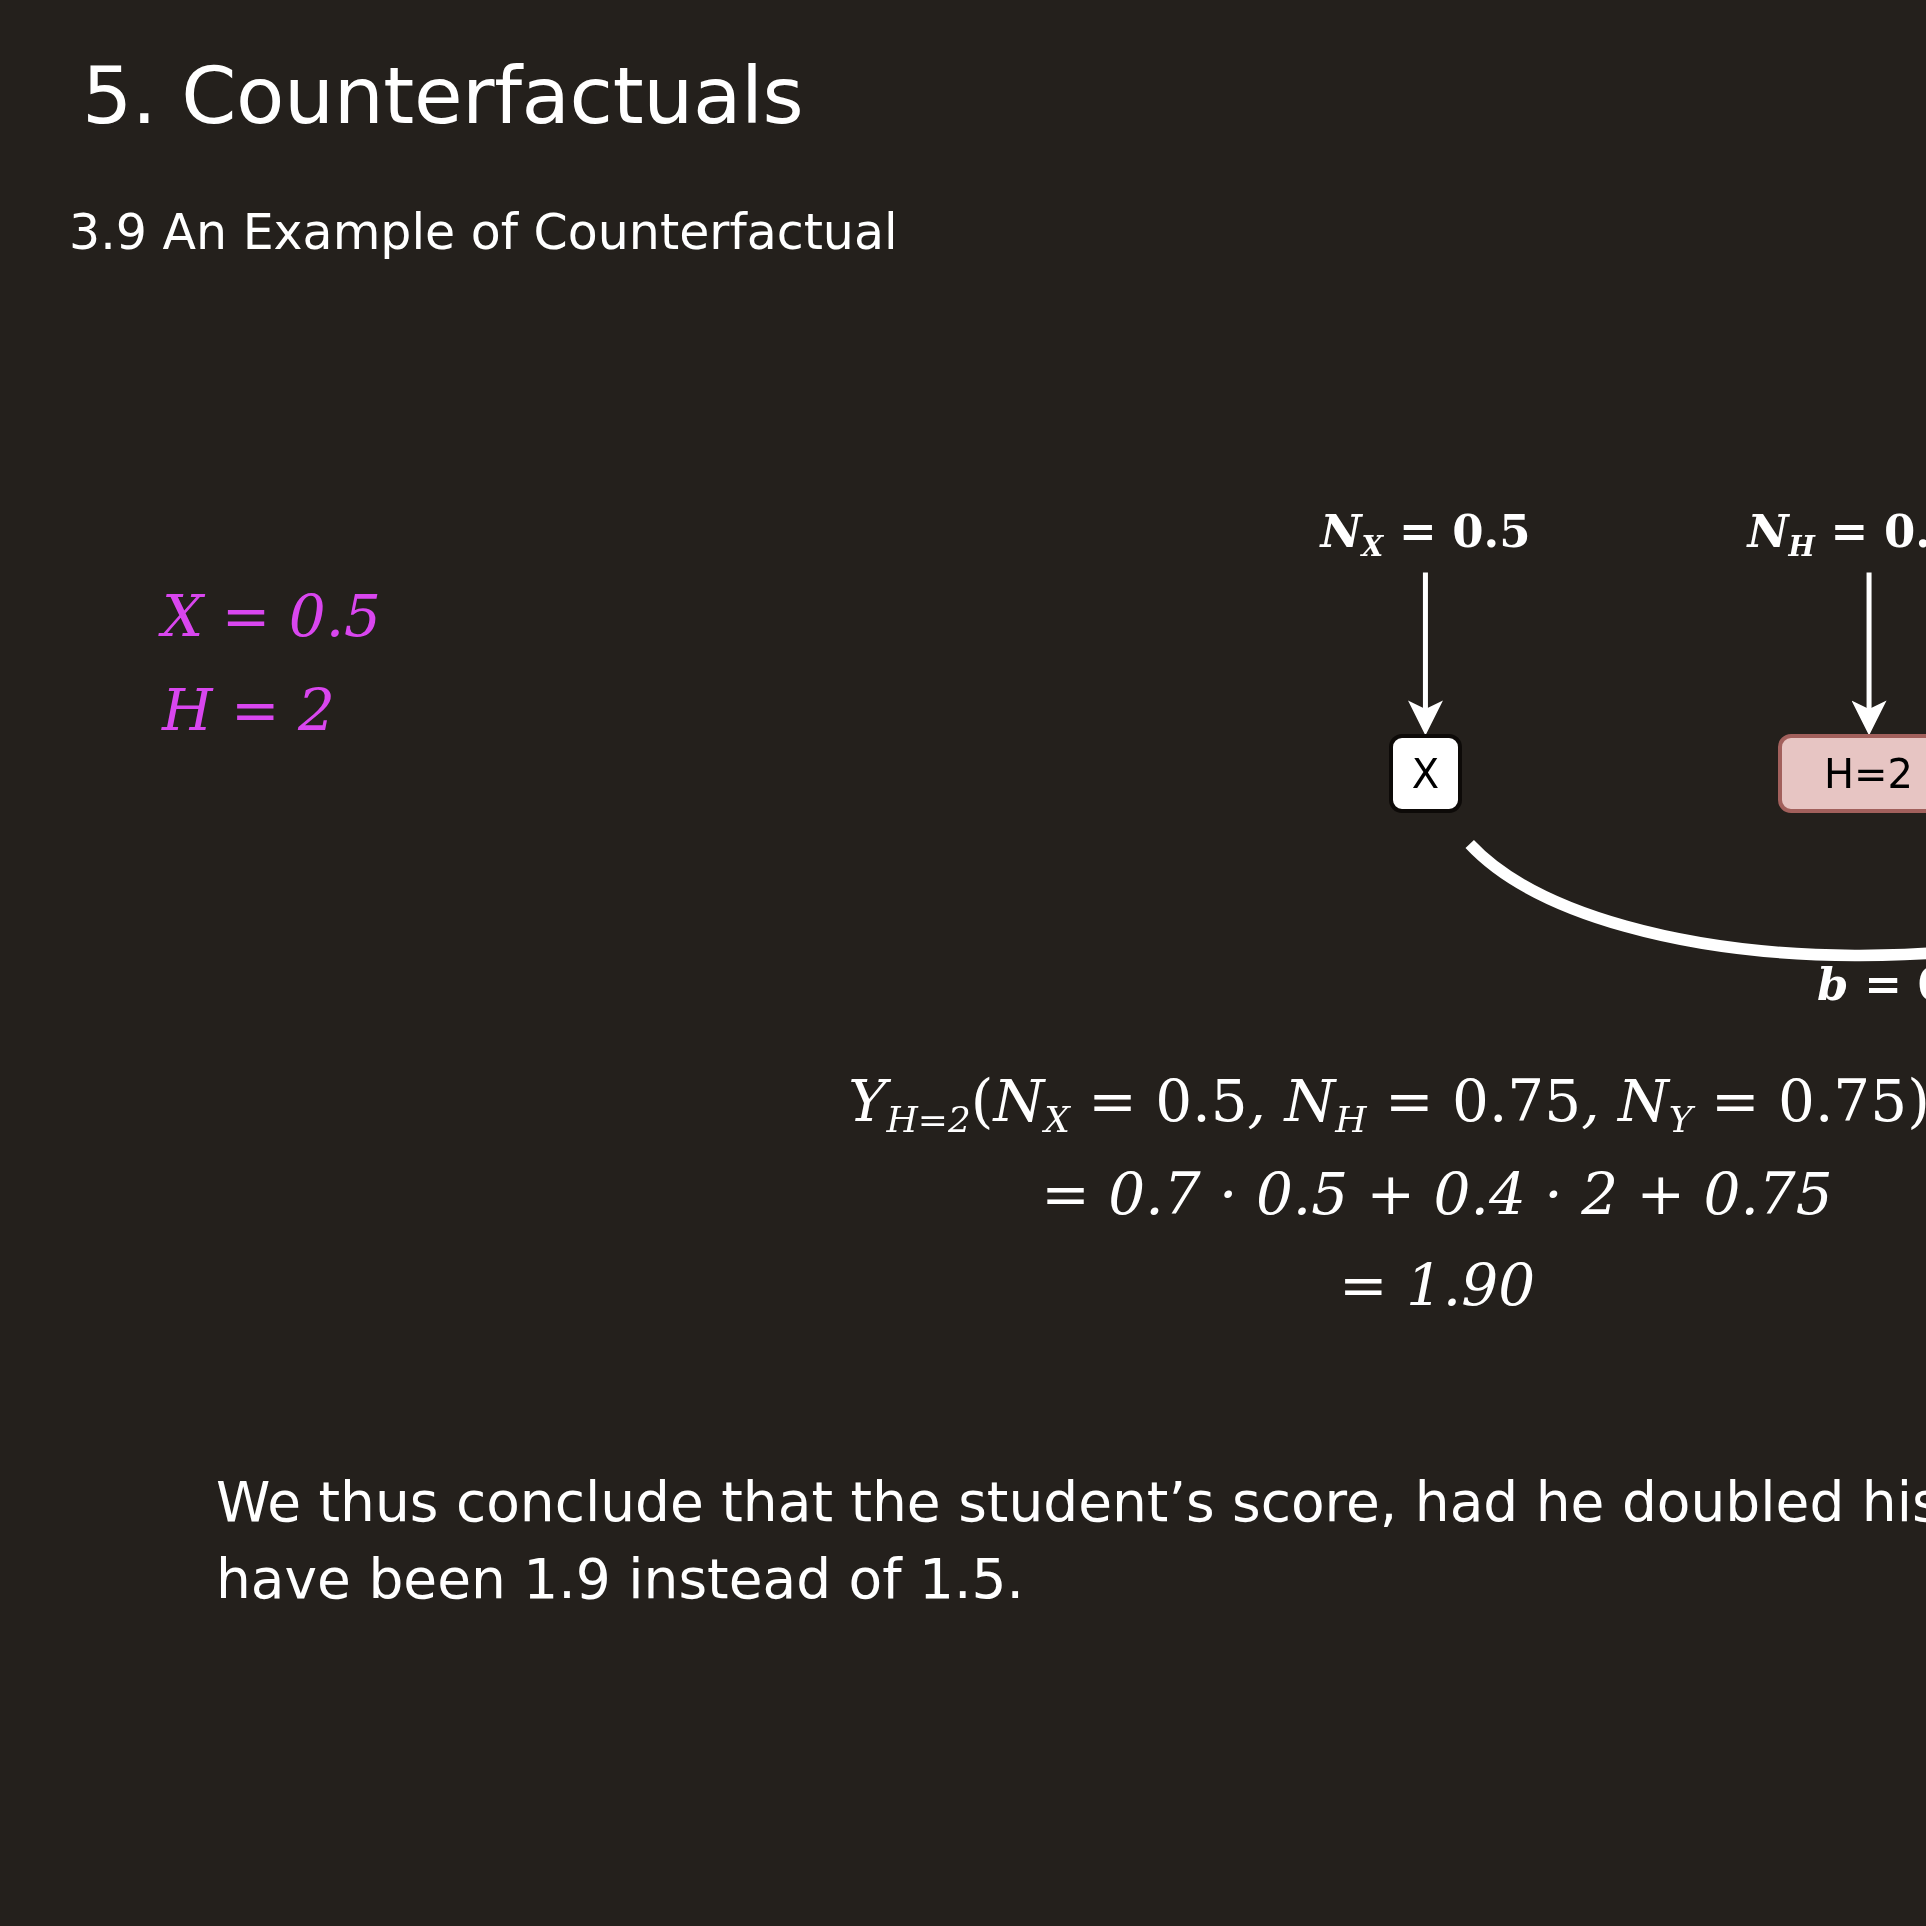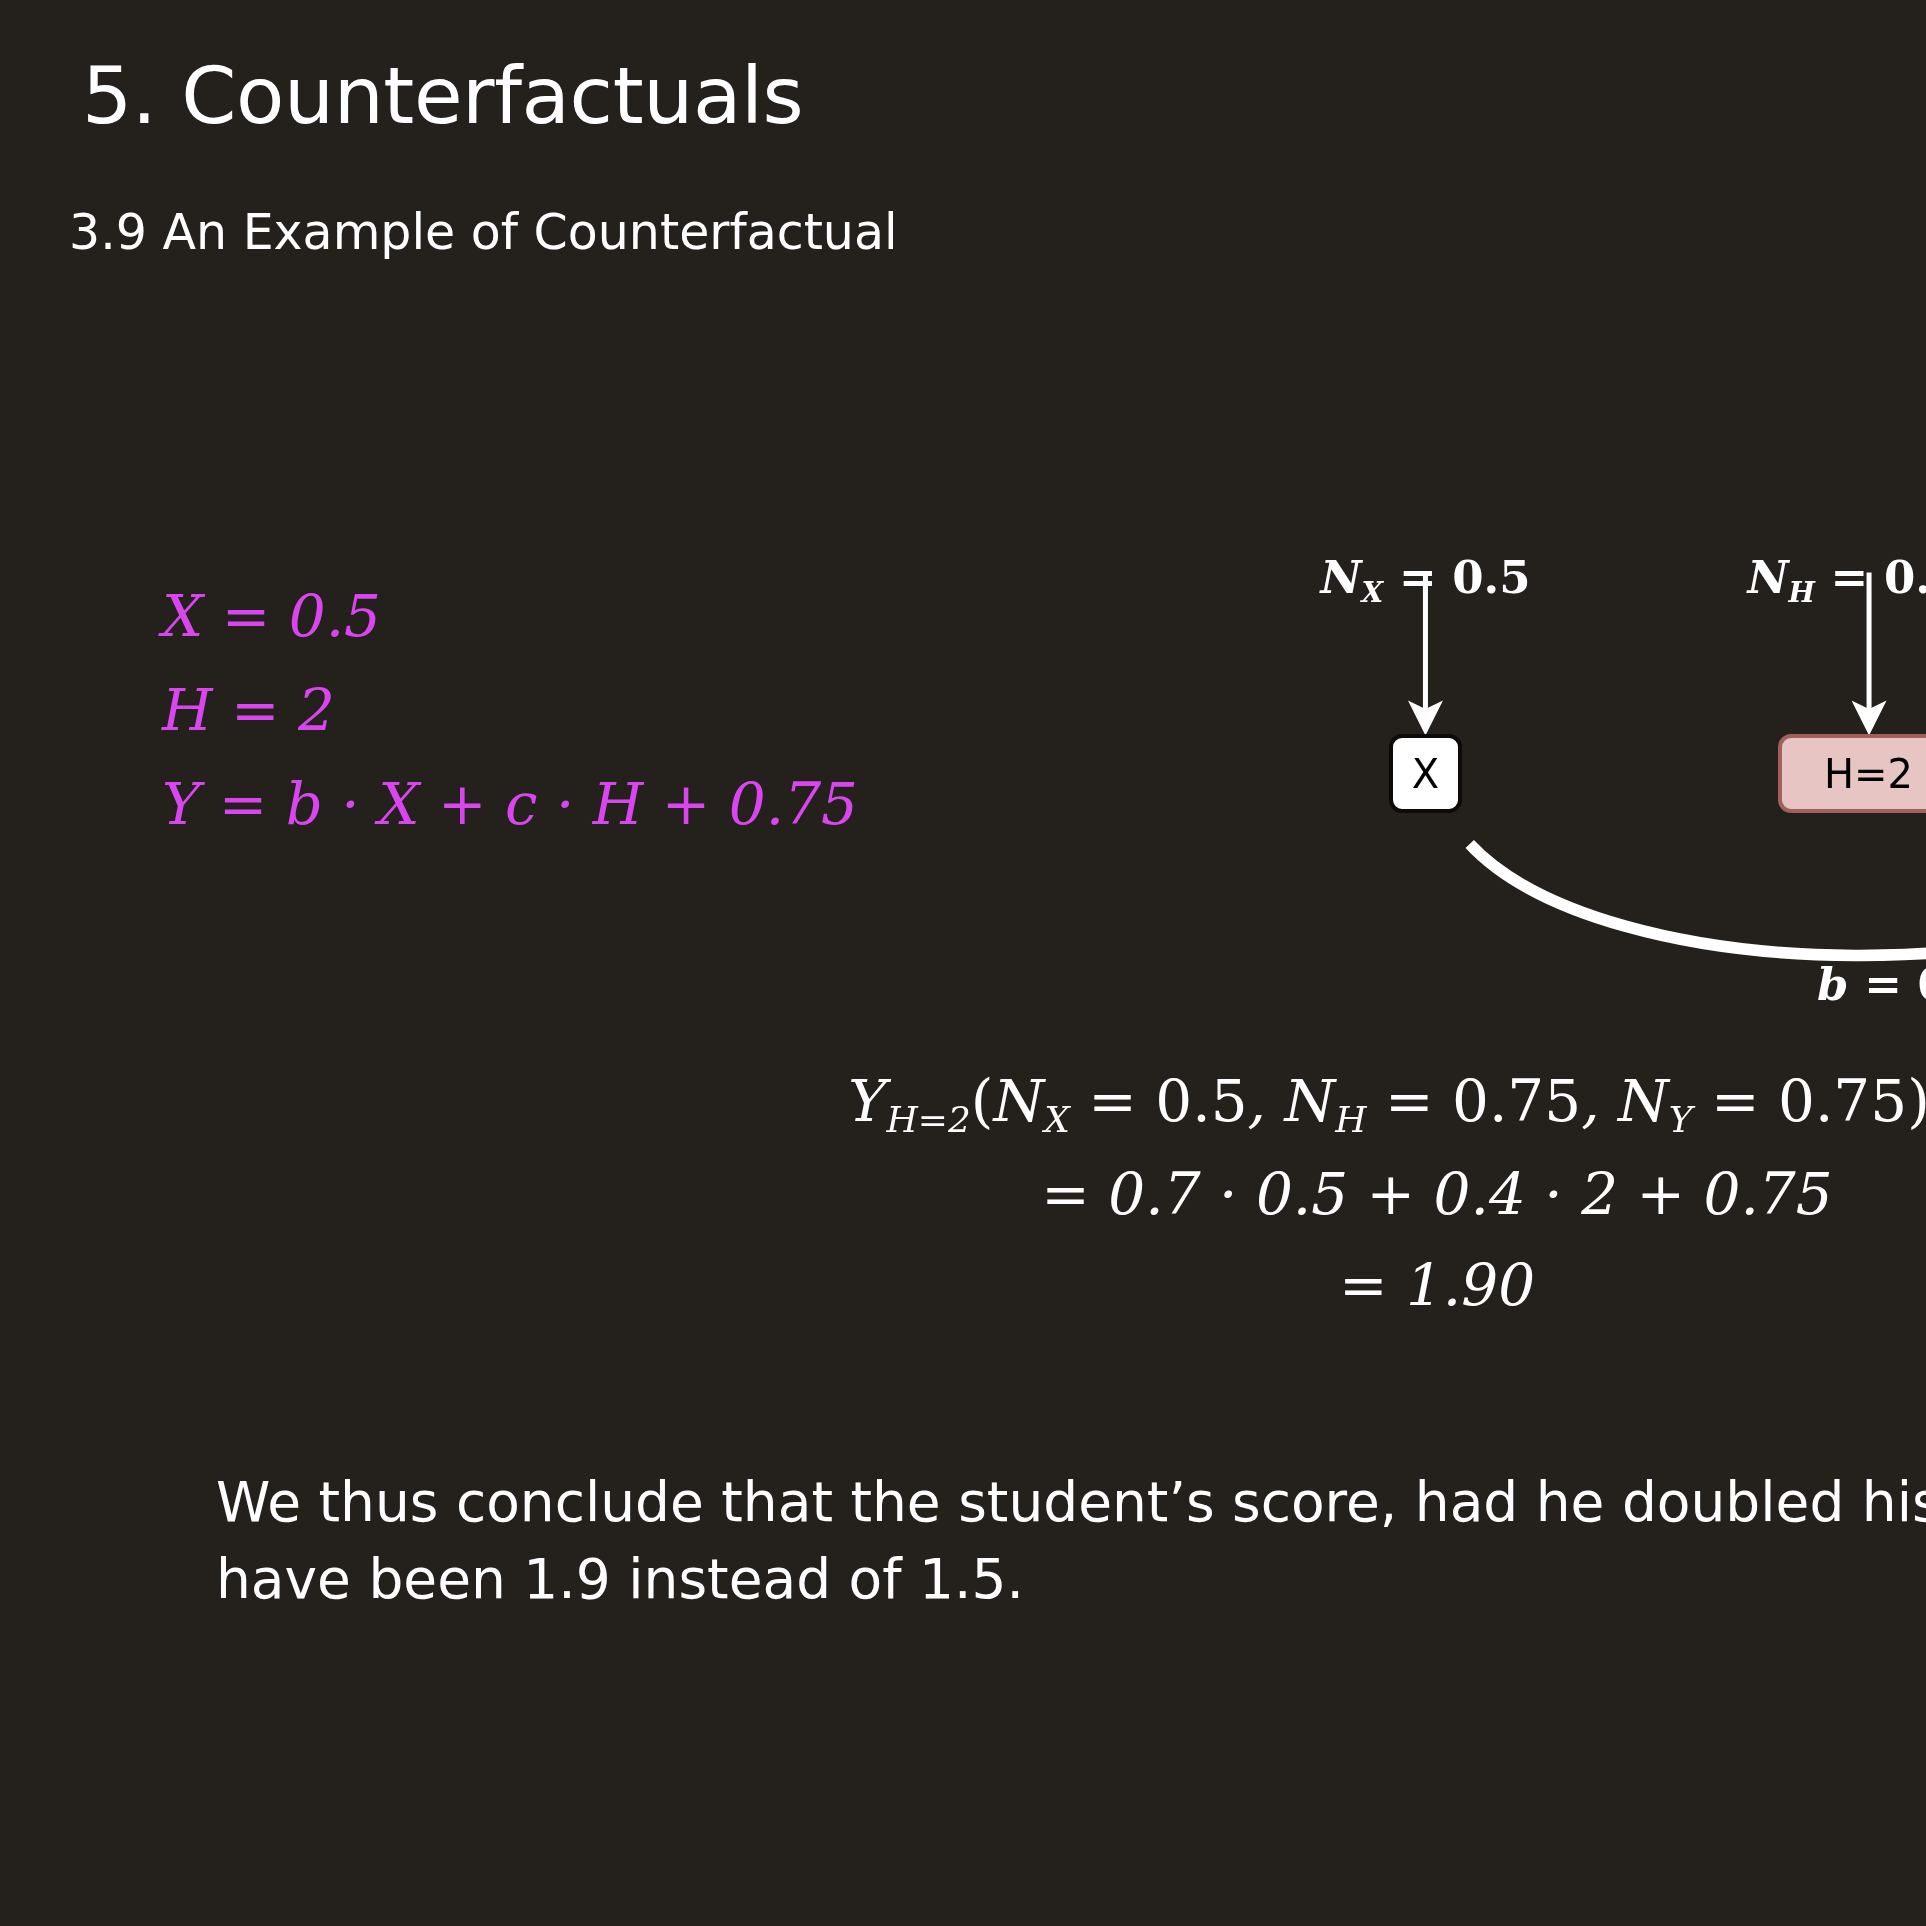--- a/index.html
+++ b/index.html
@@ -63,21 +63,20 @@
   }
   #diagram svg { position:absolute; left:0; top:0; }
   .noise-label {
     position: absolute;
     font-family: "DejaVu Serif", serif;
     font-weight: bold;
     font-size: 45px;
     color: #ffffff;
     white-space: nowrap;
     text-align: center;
-    margin-top: 46px;
   }
   .noise-label .it { font-style: italic; }
   .noise-label .sub {
     font-size: 0.62em;
     vertical-align: -0.32em;
     font-style: italic;
   }
   .edge-label {
     position: absolute;
     font-family: "DejaVu Serif", serif;
@@ -146,21 +145,20 @@
 </style>
 </head>
 <body>
 
 <div id="slide-title">5. Counterfactuals</div>
 <div id="slide-subtitle">3.9 An Example of Counterfactual</div>
 
 <div id="left-equations">
   <div class="math-line">X = 0.5</div>
   <div class="math-line">H = 2</div>
-  <div class="math-line">Y = b · X + c · H + 0.75</div>
 </div>
 
 <div id="diagram">
 
   <div class="noise-label" style="left:46px; top:0px; width:247px;">
     <span class="it">N</span><span class="sub">X</span> = <span>0.5</span>
   </div>
   <div class="noise-label" style="left:474px; top:0px; width:281px;">
     <span class="it">N</span><span class="sub">H</span> = <span>0.75</span>
   </div>

